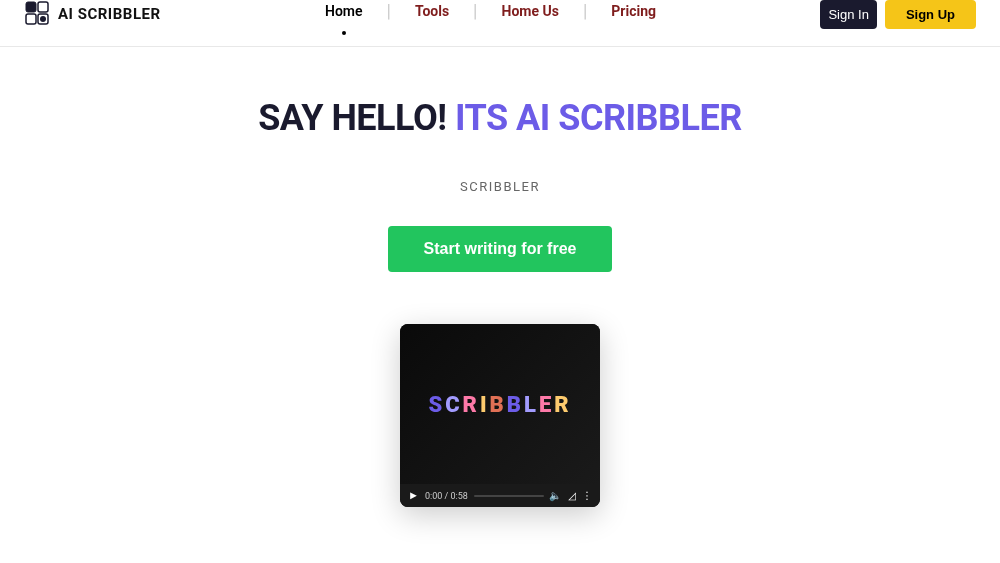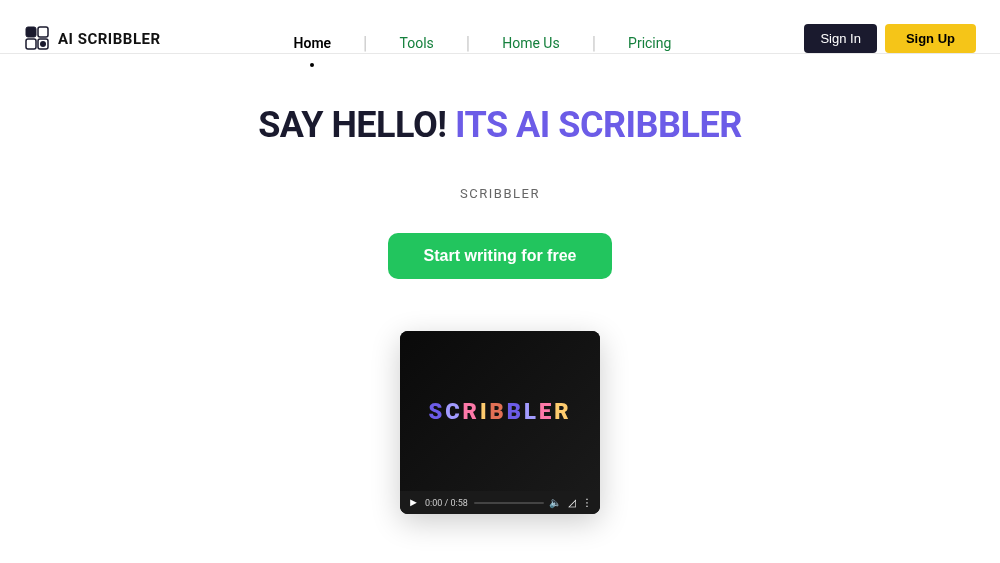--- a/index.html
+++ b/index.html
@@ -11,24 +11,24 @@
     body {
       font-family: -apple-system, BlinkMacSystemFont, 'Segoe UI', Roboto, Helvetica, Arial, sans-serif;
       background: #ffffff;
       width: 1000px;
       overflow-x: hidden;
     }
 
     
     nav {
       display: flex;
-      align-items: flex-end;
+      align-items: flex-start;
       justify-content: space-between;
       padding: 0 24px;
-      height: 54px;
+      height: 47px;
       border-bottom: 1px solid #e8e8e8;
       position: sticky;
       top: 0;
       background: #fff;
       z-index: 100;
     }
 
     .nav-logo {
       display: flex;
       align-items: center;
@@ -43,29 +43,30 @@
     .nav-logo-text {
       font-size: 15px;
       font-weight: 700;
       color: #111;
       letter-spacing: 0.5px;
     }
 
     .nav-links {
       display: flex;
       align-items: center;
-      gap: 16px;
+      gap: 8px;
     }
 
     .nav-link {
       font-size: 14px;
-      color: #15803d;
+      color: #7f1d1d;
       text-decoration: none;
       padding: 0 16px;
       position: relative;
+      font-weight: bold;
     }
 
     .nav-link.active {
       color: #000;
       font-weight: 600;
     }
 
     .nav-link.active::after {
       content: '';
       position: absolute;
@@ -83,21 +84,21 @@
       font-size: 18px;
     }
 
     .nav-actions {
       display: flex;
       align-items: center;
       gap: 8px;
     }
 
     .btn-signin {
-      padding: 7px 16px;
+      padding: 7px 8px;
       background: #1a1a2e;
       color: #fff;
       border: none;
       border-radius: 4px;
       font-size: 13px;
       font-weight: 500;
       cursor: pointer;
     }
 
     .btn-signup {
@@ -141,21 +142,21 @@
       line-height: 1.6;
       margin-bottom: 28px;
     }
 
     .btn-cta {
       display: inline-block;
       padding: 14px 36px;
       background: #22c55e;
       color: #fff;
       border: none;
-      border-radius: 10px;
+      border-radius: 4px;
       font-size: 16px;
       font-weight: 600;
       cursor: pointer;
       margin-bottom: 12px;
     }
 
     .hero-join {
       font-size: 13px;
       color: #888;
       margin-bottom: 24px;

